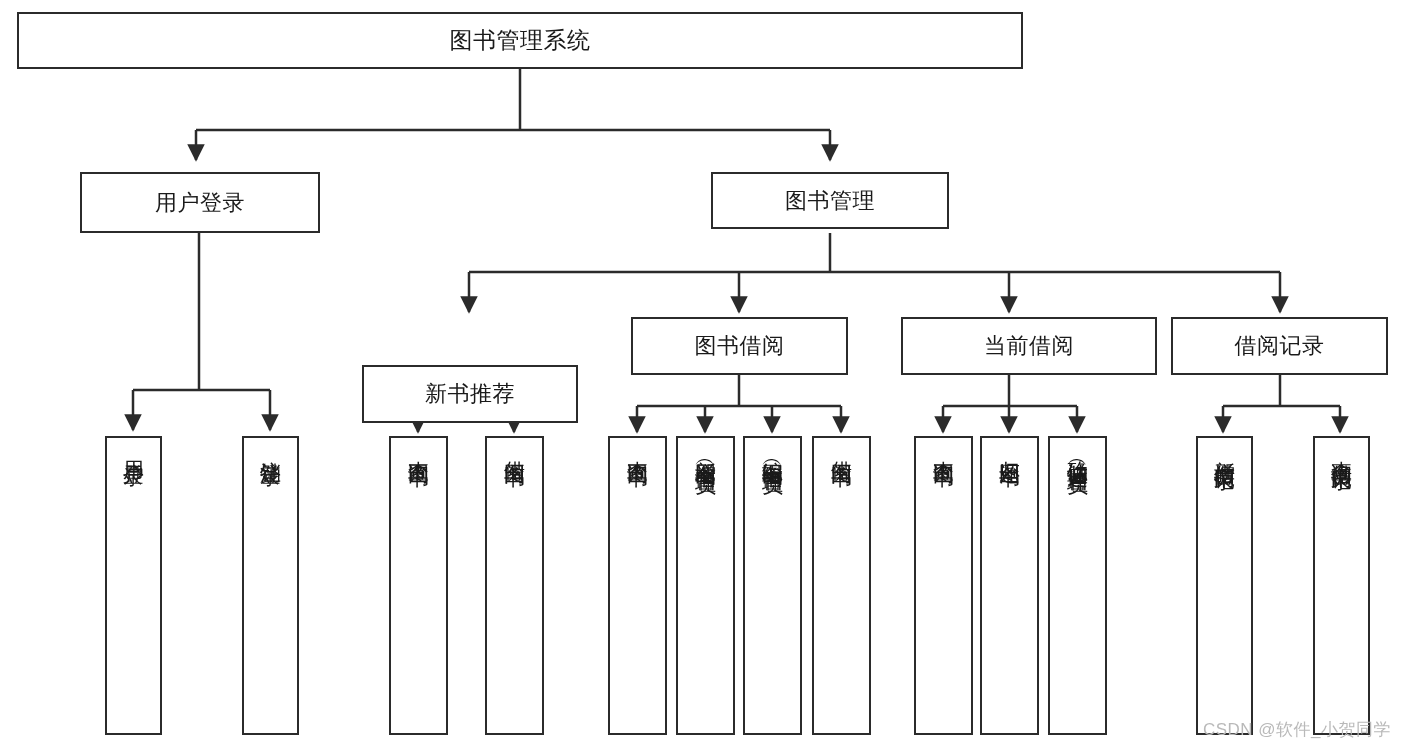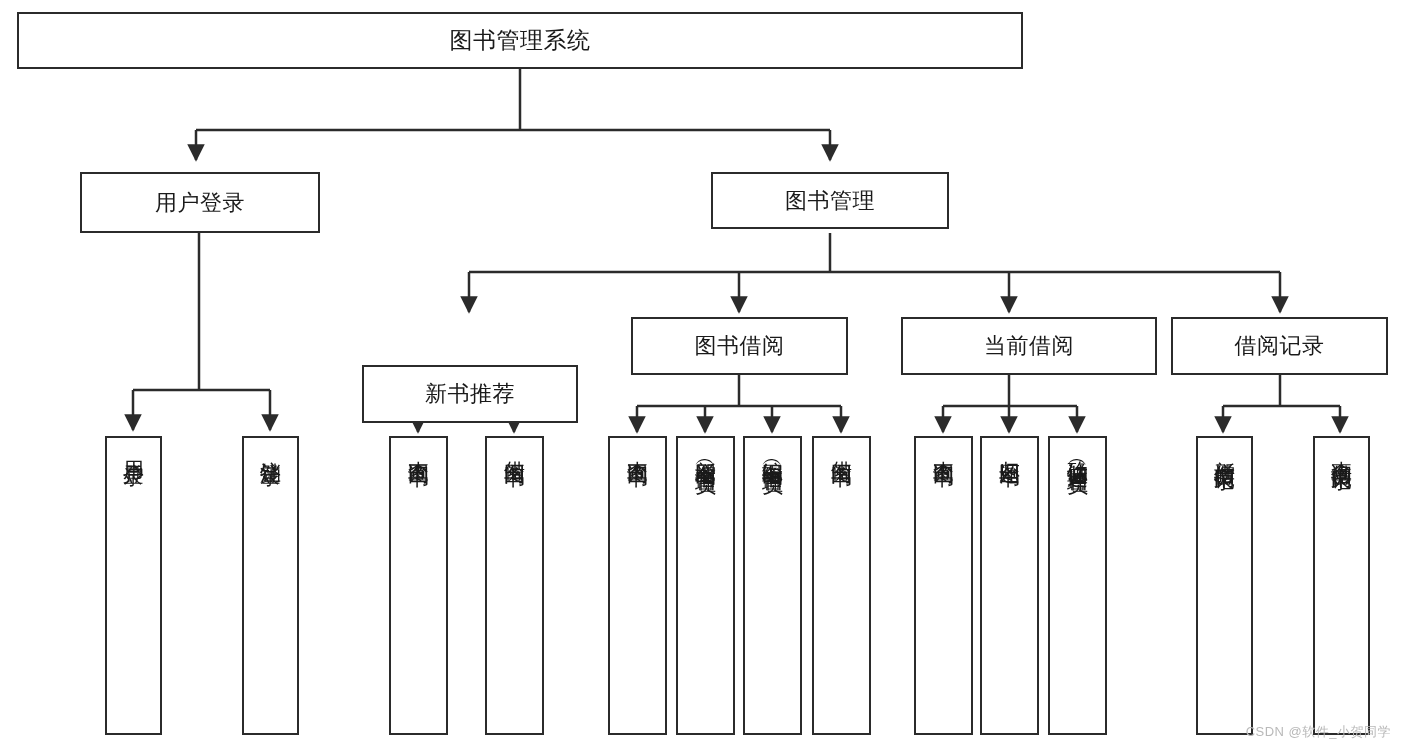--- a/index.html
+++ b/index.html
@@ -54,21 +54,21 @@
     left: 0;
     top: 0;
     width: 1405px;
     height: 747px;
     pointer-events: none;
   }
   .watermark {
     position: absolute;
     right: 14px;
     bottom: 6px;
-    font-size: 13px;
+    font-size: 17px;
     color: #b9b9b9;
     white-space: nowrap;
     letter-spacing: 0.5px;
     margin-top: 36px;
   }
 </style>
 </head>
 <body>
 
 <div id="diagram-root">

